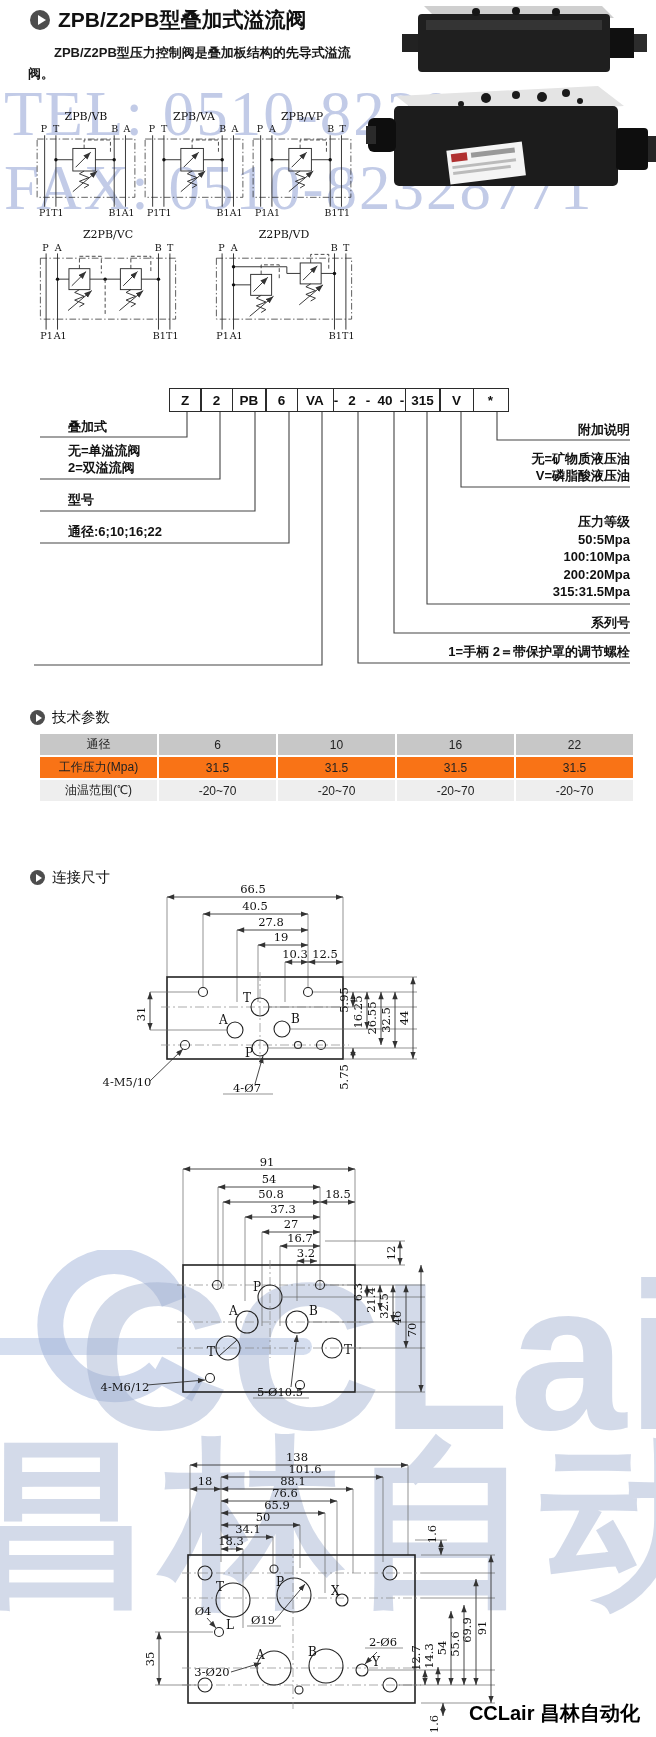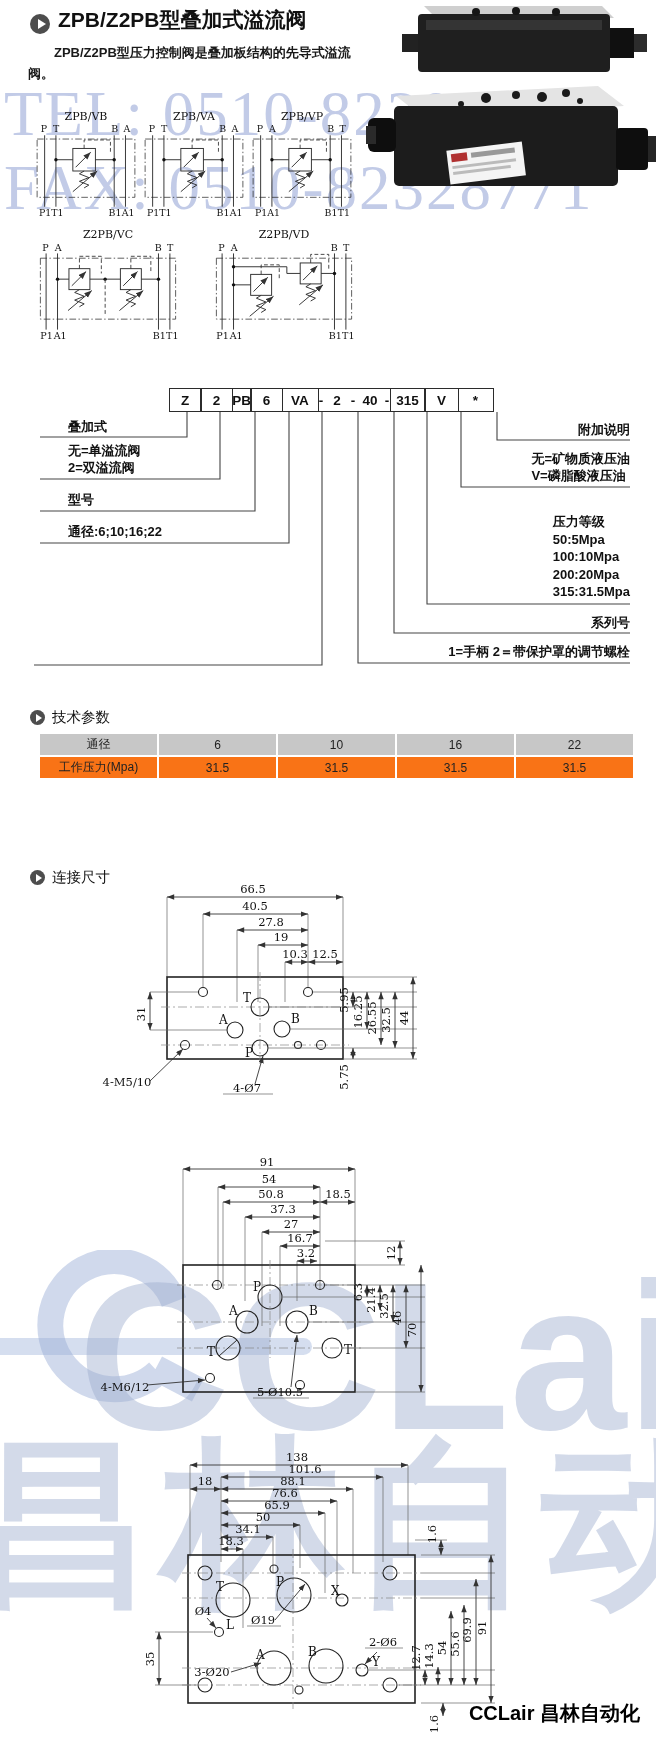--- a/index.html
+++ b/index.html
@@ -10,21 +10,21 @@
   .wm{position:absolute;z-index:0;white-space:nowrap;pointer-events:none;}
   .wm-telfax{font-family:"Liberation Serif",serif;font-size:63px;letter-spacing:2px;
              color:rgba(143,160,212,0.55);left:4px;}
   .wm-cc{font-family:"Liberation Sans",sans-serif;font-weight:bold;font-size:210px;
          line-height:0.9;color:rgba(158,173,206,0.45);left:78px;}
   .wm-cn{font-family:"Liberation Sans",sans-serif;font-weight:bold;font-size:182px;
          line-height:0.9;color:rgba(158,173,206,0.45);left:-28px;letter-spacing:8px;}
   .wm-bar{position:absolute;z-index:0;left:0;top:1338px;width:312px;height:17px;
           background:rgba(150,172,214,0.40);border-radius:0 9px 9px 0;}
   
-  .title-row{position:absolute;left:30px;top:6px;display:flex;align-items:flex-end;z-index:2;}
+  .title-row{position:absolute;left:30px;top:6px;display:flex;align-items:center;z-index:2;}
   .play{width:20px;height:20px;border-radius:50%;background:#4d4d4d;position:relative;
         flex:0 0 auto;margin-right:8px;}
   .play::after{content:'';position:absolute;left:8px;top:5px;border-left:8px solid #fff;
         border-top:5px solid transparent;border-bottom:5px solid transparent;}
   .play.sm{width:15px;height:15px;margin-right:7px;}
   .play.sm::after{left:6px;top:4px;border-left:6px solid #fff;
         border-top:4px solid transparent;border-bottom:4px solid transparent;}
   .h1{font-size:21px;font-weight:bold;color:#111;}
   .desc{position:absolute;left:28px;top:42px;width:342px;font-size:13px;font-weight:600;
         line-height:1.65;text-indent:2em;z-index:2;}
@@ -39,21 +39,21 @@
   .dashdot{stroke:#2e2e2e;stroke-width:0.8;fill:none;stroke-dasharray:7 2.5 1.5 2.5;}
   .dot{fill:#111;}
   
   .mc{position:absolute;left:0;top:385px;width:656px;height:302px;z-index:1;}
   .code-row{position:absolute;left:170px;top:3px;display:flex;}
   .cbox,.citem,.cdash{height:24px;box-sizing:border-box;display:flex;align-items:center;
         justify-content:center;font-size:13.5px;font-weight:bold;color:#111;}
   .cbox{border:1.5px solid #2b2b2b;margin-left:-1.5px;}
   .cdash{width:8px;border-top:1.5px solid #2b2b2b;border-bottom:1.5px solid #2b2b2b;margin-left:-1.5px;}
   .ann{position:absolute;font-size:13px;font-weight:bold;color:#111;line-height:16.5px;white-space:nowrap;margin-left:28px;}
-  .ann.r{right:26px;text-align:left;}
+  .ann.r{right:26px;text-align:right;}
   .leads{position:absolute;left:0;top:0;}
   
   table.tech{position:absolute;left:38px;top:732px;border-spacing:2px;z-index:1;}
   table.tech td{width:117px;height:21px;text-align:center;font-size:12px;color:#222;padding:0;}
   tr.thr td{background:#c7c7c7;}
   tr.r1 td{background:#f97316;} tr.r2 td{background:#dedede;} tr.r3 td{background:#eeeeee;}
   
   svg .plate{stroke:#222;stroke-width:1.6;fill:none;}
   svg .dl{stroke:#333;stroke-width:0.9;fill:none;}
   svg .ext{stroke:#666;stroke-width:0.7;fill:none;}
@@ -295,21 +295,21 @@
       <path d="M497,27 V55 H630"></path>
       <path d="M461,27 V102 H630"></path>
       <path d="M427,27 V219 H630"></path>
       <path d="M394,27 V248 H630"></path>
       <path d="M358,27 V278 H630"></path>
     </g>
   </svg>
   <div class="code-row">
     <div class="cbox" style="width:33px">Z</div>
     <div class="cbox" style="width:33px">2</div>
-    <div class="cbox" style="width:20px">PB</div>
+    <div class="cbox" style="width:35px">PB</div>
     <div class="cbox" style="width:33px">6</div>
     <div class="cbox" style="width:37px">VA</div>
     <div class="cdash">-</div>
     <div class="cdash" style="width:27px">2</div>
     <div class="cdash">-</div>
     <div class="cdash" style="width:29px">40</div>
     <div class="cdash">-</div>
     <div class="cbox" style="width:36px">315</div>
     <div class="cbox" style="width:35px">V</div>
     <div class="cbox" style="width:36px">*</div>
@@ -349,20 +349,27 @@
     <td>10</td>
     <td>16</td>
     <td>22</td>
   </tr>
   <tr class="r1">
     <td>工作压力(Mpa)</td>
     <td>31.5</td>
     <td>31.5</td>
     <td>31.5</td>
     <td>31.5</td>
+  </tr>
+  <tr class="r3">
+    <td>油温范围(℃)</td>
+    <td>-20~70</td>
+    <td>-20~70</td>
+    <td>-20~70</td>
+    <td>-20~70</td>
   </tr>
 </tbody>
   </table>
 
 <div class="h2row" style="top:868px">
   <span class="play sm"></span>
   <span class="h2">连接尺寸</span>
 </div>
 
 <svg class="abs" style="left:95px;top:852px;z-index:1" width="420" height="268" viewBox="0 0 420 268">

